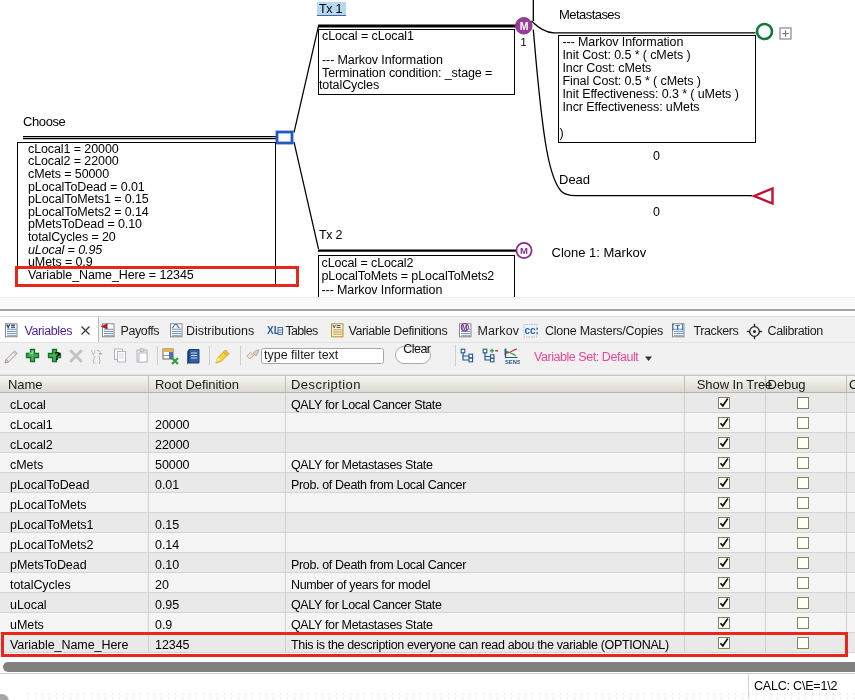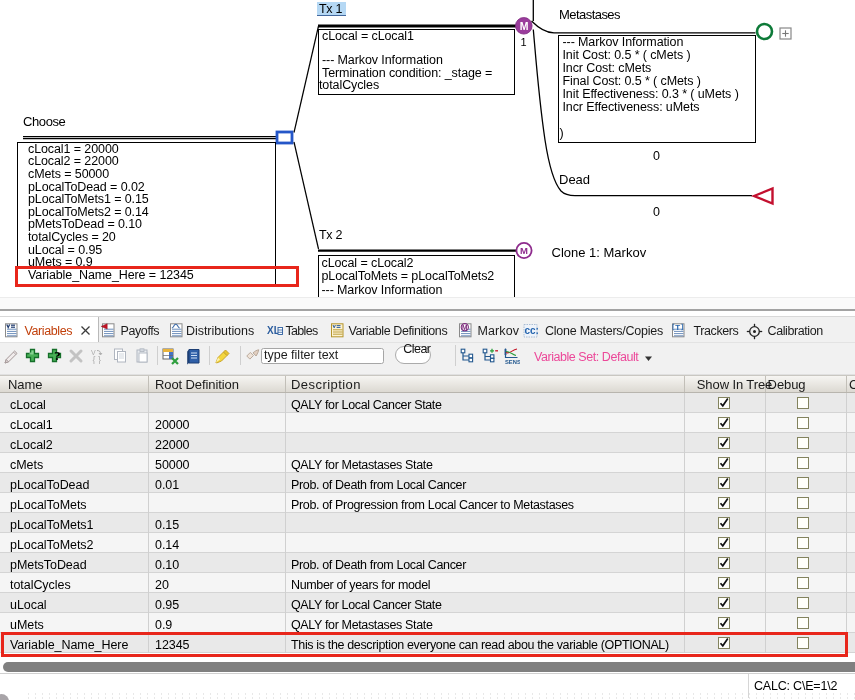--- a/index.html
+++ b/index.html
@@ -32,26 +32,26 @@
 <text x="524" y="254.4" font-size="9.5" font-weight="bold" fill="#8e2b8d" text-anchor="middle" font-family="Liberation Sans">M</text>
 <rect x="780" y="28" width="11" height="11" fill="#fff" stroke="#888" stroke-width="1.2"></rect>
 <line x1="782.3" y1="33.5" x2="788.7" y2="33.5" stroke="#777" stroke-width="1.1"></line>
 <line x1="785.5" y1="30.3" x2="785.5" y2="36.7" stroke="#777" stroke-width="1.1"></line>
 </svg>
 <div class="t lbl" style="left:23px;top:113.8px;letter-spacing:-0.4px;">Choose</div>
 <div style="position:absolute;left:16.8px;top:141.8px;width:257px;height:143.5px;border:1.2px solid #000;background:#fff;"></div>
 <div class="t tree" style="left:28px;top:141.70px;">cLocal1 = 20000</div>
 <div class="t tree" style="left:28px;top:154.32px;">cLocal2 = 22000</div>
 <div class="t tree" style="left:28px;top:166.94px;">cMets = 50000</div>
-<div class="t tree" style="left:28px;top:179.56px;">pLocalToDead = 0.02</div>
+<div class="t tree" style="left:28px;top:179.56px;">pLocalToDead = 0.01</div>
 <div class="t tree" style="left:28px;top:192px;">pLocalToMets1 = 0.15</div>
 <div class="t tree" style="left:28px;top:204.80px;">pLocalToMets2 = 0.14</div>
 <div class="t tree" style="left:28px;top:217.42px;">pMetsToDead = 0.10</div>
 <div class="t tree" style="left:28px;top:230.04px;">totalCycles = 20</div>
-<div class="t tree" style="left:28px;top:242.66px;">uLocal = 0.95</div>
+<div class="t tree" style="left:28px;top:242.66px;font-style:italic;">uLocal = 0.95</div>
 <div class="t tree" style="left:28px;top:255.28px;">uMets = 0.9</div>
 <div class="t tree" style="left:28px;top:267.90px;">Variable_Name_Here = 12345</div>
 <div style="position:absolute;left:14.5px;top:266px;width:278px;height:14.5px;border:3.5px solid #e8261b;background:transparent;"></div>
 <div style="position:absolute;left:316.5px;top:1.5px;width:29px;height:13.5px;background:#b5d8f4;border-bottom:1.5px solid #44699e;"></div>
 <div class="t" style="left:319px;top:1.5px;font-size:12.5px;letter-spacing:-0.3px;">Tx 1</div>
 <div style="position:absolute;left:318px;top:28.8px;width:195px;height:64.5px;border:1.6px solid #000;background:#fff;"></div>
 <div class="t tree" style="left:322px;top:28.60px;">cLocal = cLocal1</div>
 <div class="t tree" style="left:322px;top:53.20px;">--- Markov Information</div>
 <div class="t tree" style="left:322px;top:65.50px;">Termination condition: _stage =</div>
 <div class="t tree" style="left:319px;top:77.80px;">totalCycles</div>
@@ -83,21 +83,21 @@
 <svg width="15" height="15" viewBox="0 0 15 15" style="position:absolute;left:4px;top:322.5px">
       <rect x="1.5" y="0.8" width="11.5" height="13" fill="#fff" stroke="#8a8a8a" stroke-width="1"></rect>
       <line x1="3" y1="6.2" x2="12.5" y2="6.2" stroke="#5b81b4" stroke-width="0.9"></line>
       <line x1="3" y1="8.4" x2="12.5" y2="8.4" stroke="#5b81b4" stroke-width="0.9"></line>
       <line x1="3" y1="10.600000000000001" x2="12.5" y2="10.600000000000001" stroke="#5b81b4" stroke-width="0.9"></line>
       <line x1="3" y1="12.8" x2="12.5" y2="12.8" stroke="#5b81b4" stroke-width="0.9"></line>
       <path d="M2.8,1.5 L4.2,4.6 L5.6,1.5" fill="none" stroke="#1e3a6e" stroke-width="1.2"></path>
       <line x1="7" y1="2.2" x2="11" y2="2.2" stroke="#1e3a6e" stroke-width="1.2"></line>
       <line x1="7" y1="4.2" x2="11" y2="4.2" stroke="#1e3a6e" stroke-width="1.2"></line>
     </svg>
-    <div class="t ui" style="left:24.5px;top:323.6px;font-size:12.5px;color:#c2410c;">Variables</div>
+    <div class="t ui" style="left:24.5px;top:323.6px;font-size:12.5px;color:#4c1d95;">Variables</div>
 <svg width="11" height="11" viewBox="0 0 11 11" style="position:absolute;left:79.5px;top:325px">
       <line x1="1.5" y1="1.5" x2="9.5" y2="9.5" stroke="#3c3c3c" stroke-width="1.3"></line>
       <line x1="9.5" y1="1.5" x2="1.5" y2="9.5" stroke="#3c3c3c" stroke-width="1.3"></line>
     </svg>
 <svg width="15" height="15" viewBox="0 0 15 15" style="position:absolute;left:101px;top:322.5px">
       <rect x="1.5" y="0.8" width="11.5" height="13" fill="#fff" stroke="#8a8a8a" stroke-width="1"></rect>
       <line x1="3" y1="6.2" x2="12.5" y2="6.2" stroke="#5b81b4" stroke-width="0.9"></line>
       <line x1="3" y1="8.4" x2="12.5" y2="8.4" stroke="#5b81b4" stroke-width="0.9"></line>
       <line x1="3" y1="10.600000000000001" x2="12.5" y2="10.600000000000001" stroke="#5b81b4" stroke-width="0.9"></line>
       <line x1="3" y1="12.8" x2="12.5" y2="12.8" stroke="#5b81b4" stroke-width="0.9"></line>
@@ -280,21 +280,20 @@
 <div style="position:absolute;left:0;top:453px;width:855px;height:20px;background:#f5f5f5;border-bottom:1px solid #d4d4d4;box-sizing:border-box;"></div>
 <div class="t cell" style="left:10px;top:457.5px;">cMets</div>
 <div class="t cell" style="left:155px;top:457.5px;">50000</div>
 <div class="t cell" style="left:291px;top:457.5px;letter-spacing:-0.35px;">QALY for Metastases State</div>
 <div style="position:absolute;left:0;top:473px;width:855px;height:20px;background:#e9e9e9;border-bottom:1px solid #d4d4d4;box-sizing:border-box;"></div>
 <div class="t cell" style="left:10px;top:477.5px;">pLocalToDead</div>
 <div class="t cell" style="left:155px;top:477.5px;">0.01</div>
 <div class="t cell" style="left:291px;top:477.5px;letter-spacing:-0.35px;">Prob. of Death from Local Cancer</div>
 <div style="position:absolute;left:0;top:493px;width:855px;height:20px;background:#f5f5f5;border-bottom:1px solid #d4d4d4;box-sizing:border-box;"></div>
 <div class="t cell" style="left:10px;top:497.5px;">pLocalToMets</div>
-<div class="t cell" style="left:291px;top:497.5px;letter-spacing:-0.35px;">Prob. of Progression from Local Cancer to Metastases</div>
 <div style="position:absolute;left:0;top:513px;width:855px;height:20px;background:#e9e9e9;border-bottom:1px solid #d4d4d4;box-sizing:border-box;"></div>
 <div class="t cell" style="left:10px;top:517.5px;">pLocalToMets1</div>
 <div class="t cell" style="left:155px;top:517.5px;">0.15</div>
 <div style="position:absolute;left:0;top:533px;width:855px;height:20px;background:#f5f5f5;border-bottom:1px solid #d4d4d4;box-sizing:border-box;"></div>
 <div class="t cell" style="left:10px;top:537.5px;">pLocalToMets2</div>
 <div class="t cell" style="left:155px;top:537.5px;">0.14</div>
 <div style="position:absolute;left:0;top:553px;width:855px;height:20px;background:#e9e9e9;border-bottom:1px solid #d4d4d4;box-sizing:border-box;"></div>
 <div class="t cell" style="left:10px;top:557.5px;">pMetsToDead</div>
 <div class="t cell" style="left:155px;top:557.5px;">0.10</div>
 <div class="t cell" style="left:291px;top:557.5px;letter-spacing:-0.35px;">Prob. of Death from Local Cancer</div>

